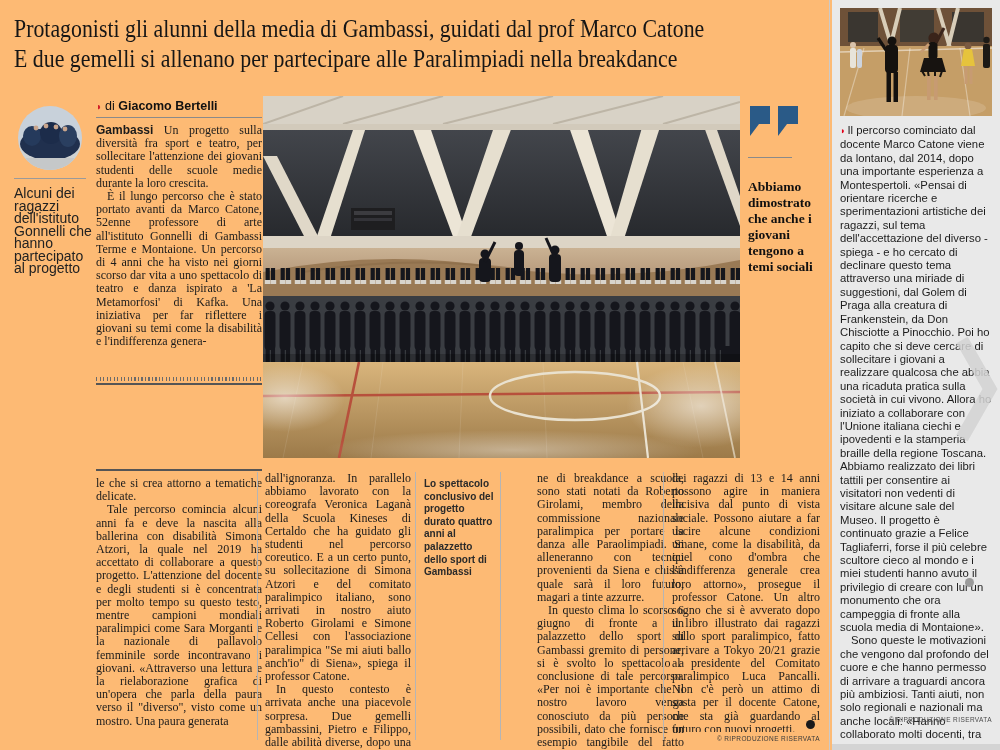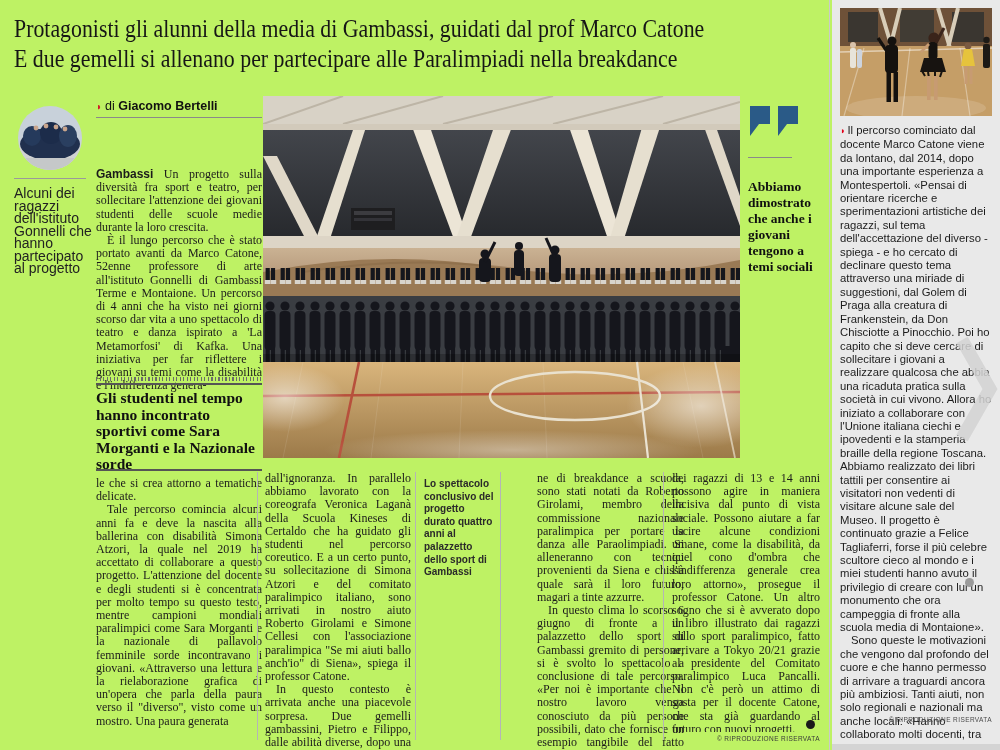--- a/index.html
+++ b/index.html
@@ -1,17 +1,17 @@
 <!DOCTYPE html>
 <html><head>
 <meta charset="utf-8">
 <style>
   * { margin:0; padding:0; box-sizing:border-box; }
   html,body { background:#fff; }
-  .page { position:relative; width:1000px; height:750px; background:#bef264; overflow:hidden;
+  .page { position:relative; width:1000px; height:750px; background:#fdba74; overflow:hidden;
           font-family:"Liberation Sans", sans-serif; color:#1d1d1d; }
   .serif { font-family:"Liberation Serif", serif; }
 
   
   .headline { position:absolute; left:14px; top:14px; width:810px;
               font-family:"Liberation Serif", serif; font-size:26px; line-height:30px;
               color:#161616; transform:scaleX(0.84); transform-origin:left top; white-space:nowrap; }
 
   
   .thumb { position:absolute; left:18px; top:106px; width:64px; height:64px; border-radius:50%;
@@ -23,21 +23,21 @@
   .byline { position:absolute; left:96px; top:99px; width:170px; font-size:12.5px; color:#111; }
   .byline .marker { color:#d21d26; font-size:10px; margin-right:3px; }
   .byline b { font-weight:bold; }
   .byline-rule { position:absolute; left:96px; top:117px; width:166px; height:1px; background:#8a8a8a; }
 
   
   .bodytxt { font-family:"Liberation Serif", serif; font-size:12px; line-height:13.2px;
              text-align:justify; color:#1b1b1b; overflow:hidden; }
   .bodytxt p.ind { text-indent:11px; }
   .lead-label { font-family:"Liberation Sans", sans-serif; font-weight:bold; }
-  .col1 { position:absolute; left:96px; top:124px; width:166px; height:250px;margin-top:44px; }
+  .col1 { position:absolute; left:96px; top:124px; width:166px; height:250px; }
   .tickrule { position:absolute; left:96px; top:377px; width:166px; height:4px;
               background:repeating-linear-gradient(90deg,#6a6a6a 0 1px,transparent 1px 3.5px); }
   .tickrule-solid { position:absolute; left:96px; top:383px; width:166px; height:2px; background:#555; }
   .subhead { position:absolute; left:96px; top:390px; width:166px;
              font-family:"Liberation Serif", serif; font-weight:bold; font-size:15.5px;
              line-height:16.5px; color:#111; }
   .subhead-rule { position:absolute; left:96px; top:469px; width:166px; height:1.5px; background:#555; }
   .col1b { position:absolute; left:96px; top:477px; width:166px; height:273px; }
 
   
@@ -109,21 +109,20 @@
   </div>
   <div class="byline-rule"></div>
 
   <div class="bodytxt col1">
     <p><span class="lead-label">Gambassi</span><span> Un progetto sulla diversità fra sport e teatro, per sollecitare l'attenzione dei giovani studenti delle scuole medie durante la loro crescita.</span></p>
     <p class="ind">È il lungo percorso che è stato portato avanti da Marco Catone, 52enne professore di arte all'istituto Gonnelli di Gambassi Terme e Montaione. Un percorso di 4 anni che ha visto nei giorni scorso dar vita a uno spettacolo di teatro e danza ispirato a 'La Metamorfosi' di Kafka. Una iniziativa per far riflettere i giovani su temi come la disabilità e l'indifferenza genera-</p>
   </div>
 
   <div class="tickrule"></div>
   <div class="tickrule-solid"></div>
-  <div class="subhead serif">Gli studenti nel tempo hanno incontrato sportivi come Sara Morganti e la Nazionale sorde</div>
   <div class="subhead-rule"></div>
 
   <div class="bodytxt col1b">
     <p>le che si crea attorno a tematiche delicate.</p>
     <p class="ind">Tale percorso comincia alcuni anni fa e deve la nascita alla ballerina con disabilità Simona Atzori, la quale nel 2019 ha accettato di collaborare a questo progetto. L'attenzione del docente e degli studenti si è concentrata per molto tempo su questo testo, mentre campioni mondiali paralimpici come Sara Morganti e la nazionale di pallavolo femminile sorde incontravano i giovani. «Attraverso una lettura e la rielaborazione grafica di un'opera che parla della paura verso il "diverso", visto come un mostro. Una paura generata</p>
   </div>
 
   <div class="photo">
     <svg width="477" height="362" viewBox="0 0 477 362" preserveAspectRatio="none">
       <defs>

